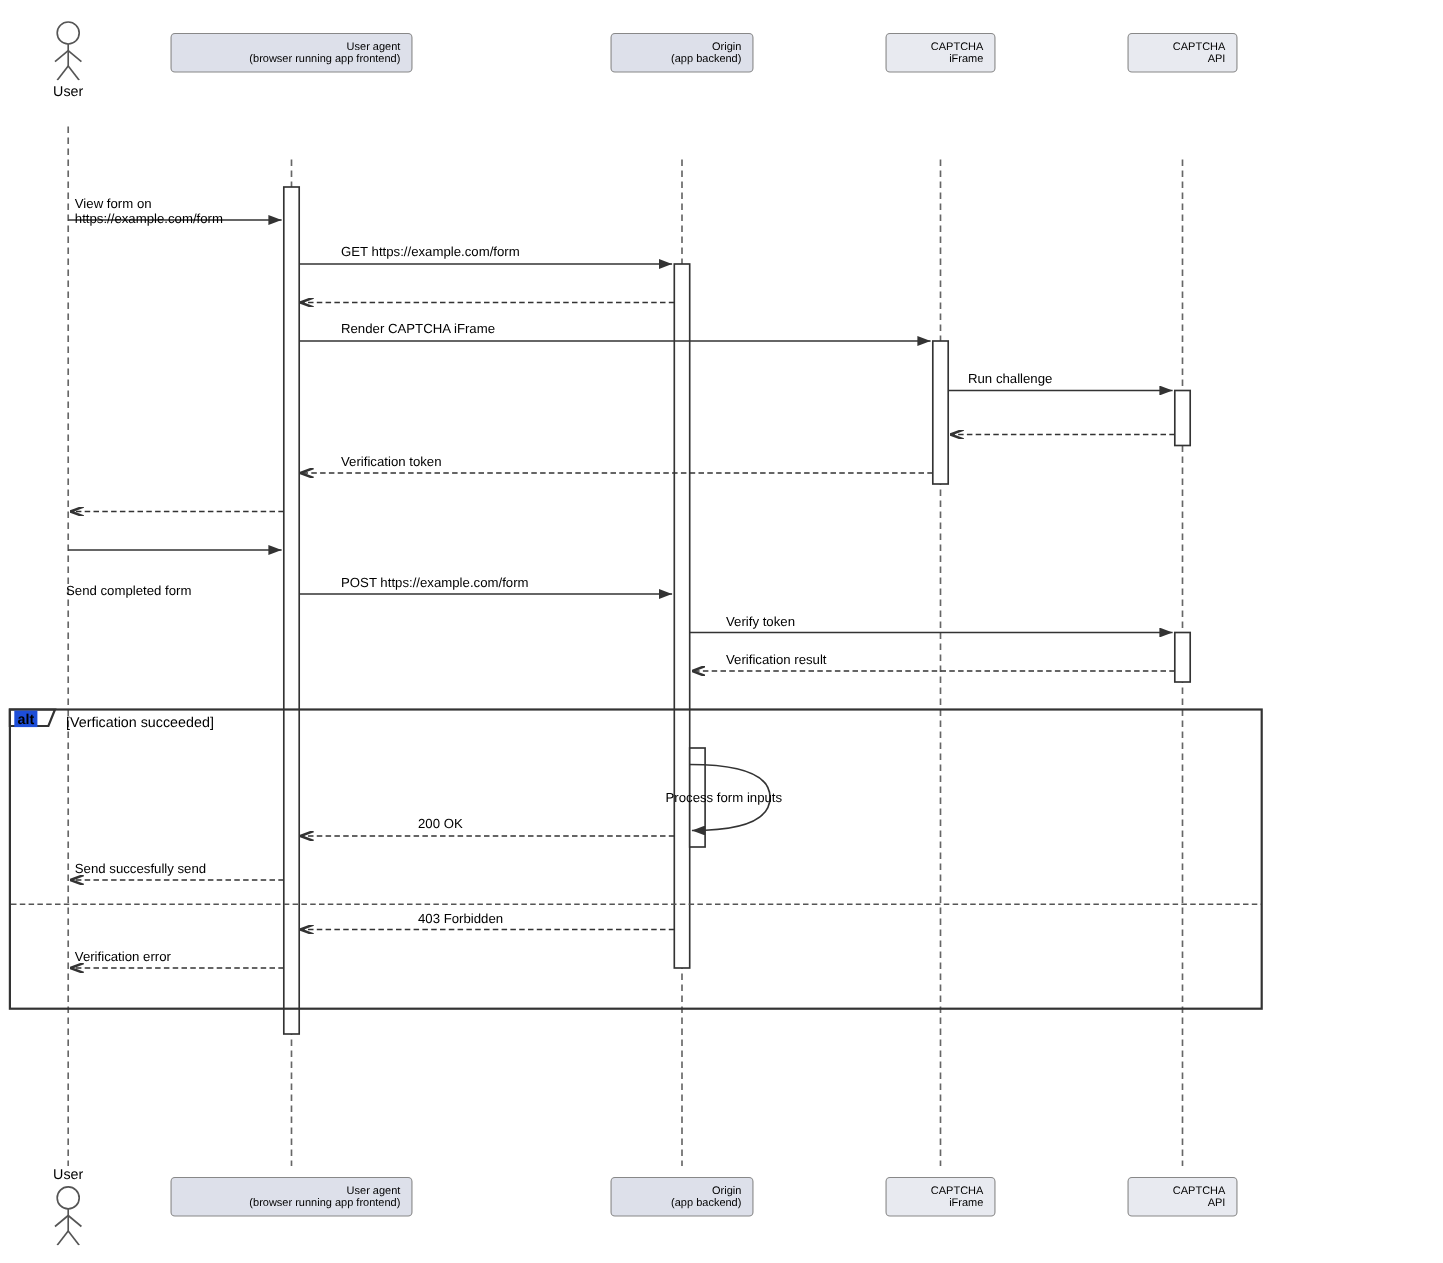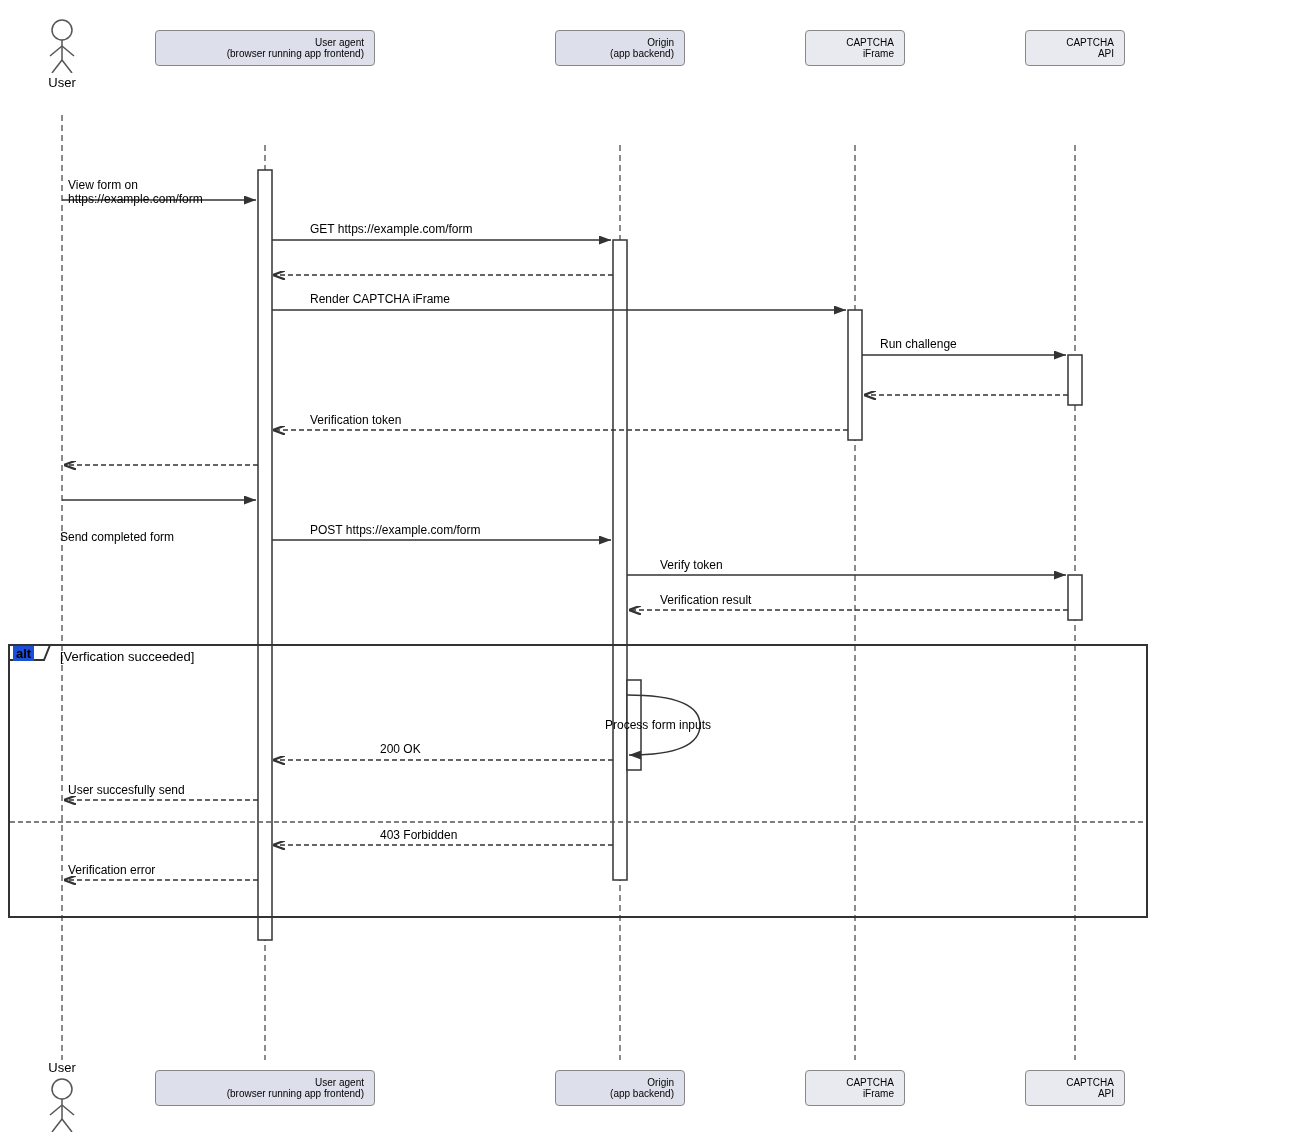--- a/index.html
+++ b/index.html
@@ -172,21 +172,21 @@
   <div class="arrow-label" style="left:310px; top:523px;">POST https://example.com/form</div>
 
   <div class="arrow-label" style="left:660px; top:558px;">Verify token</div>
 
   <div class="arrow-label" style="left:660px; top:593px;">Verification result</div>
 
   <div class="arrow-label" style="left:605px; top:718px;">Process form inputs</div>
 
   <div class="arrow-label" style="left:380px; top:742px;">200 OK</div>
 
-  <div class="arrow-label" style="left:68px; top:783px;">User succesfully send</div>
+  <div class="arrow-label" style="left:68px; top:783px;">Send succesfully send</div>
 
   <div class="arrow-label" style="left:380px; top:828px;">403 Forbidden</div>
 
   <div class="arrow-label" style="left:68px; top:863px;">Verification error</div>
 
   <div style="position:absolute; left:13px; top:646px; font-weight:bold; font-size:13px; background:#1d4ed8; padding:0 3px;">alt</div>
   <div style="position:absolute; left:60px; top:649px; font-size:13px;">[Verfication succeeded]</div>
 
   <div style="position:absolute; left:32px; top:1060px; width:60px; text-align:center;">
     <div style="font-size:13px; margin-bottom:2px;">User</div>

